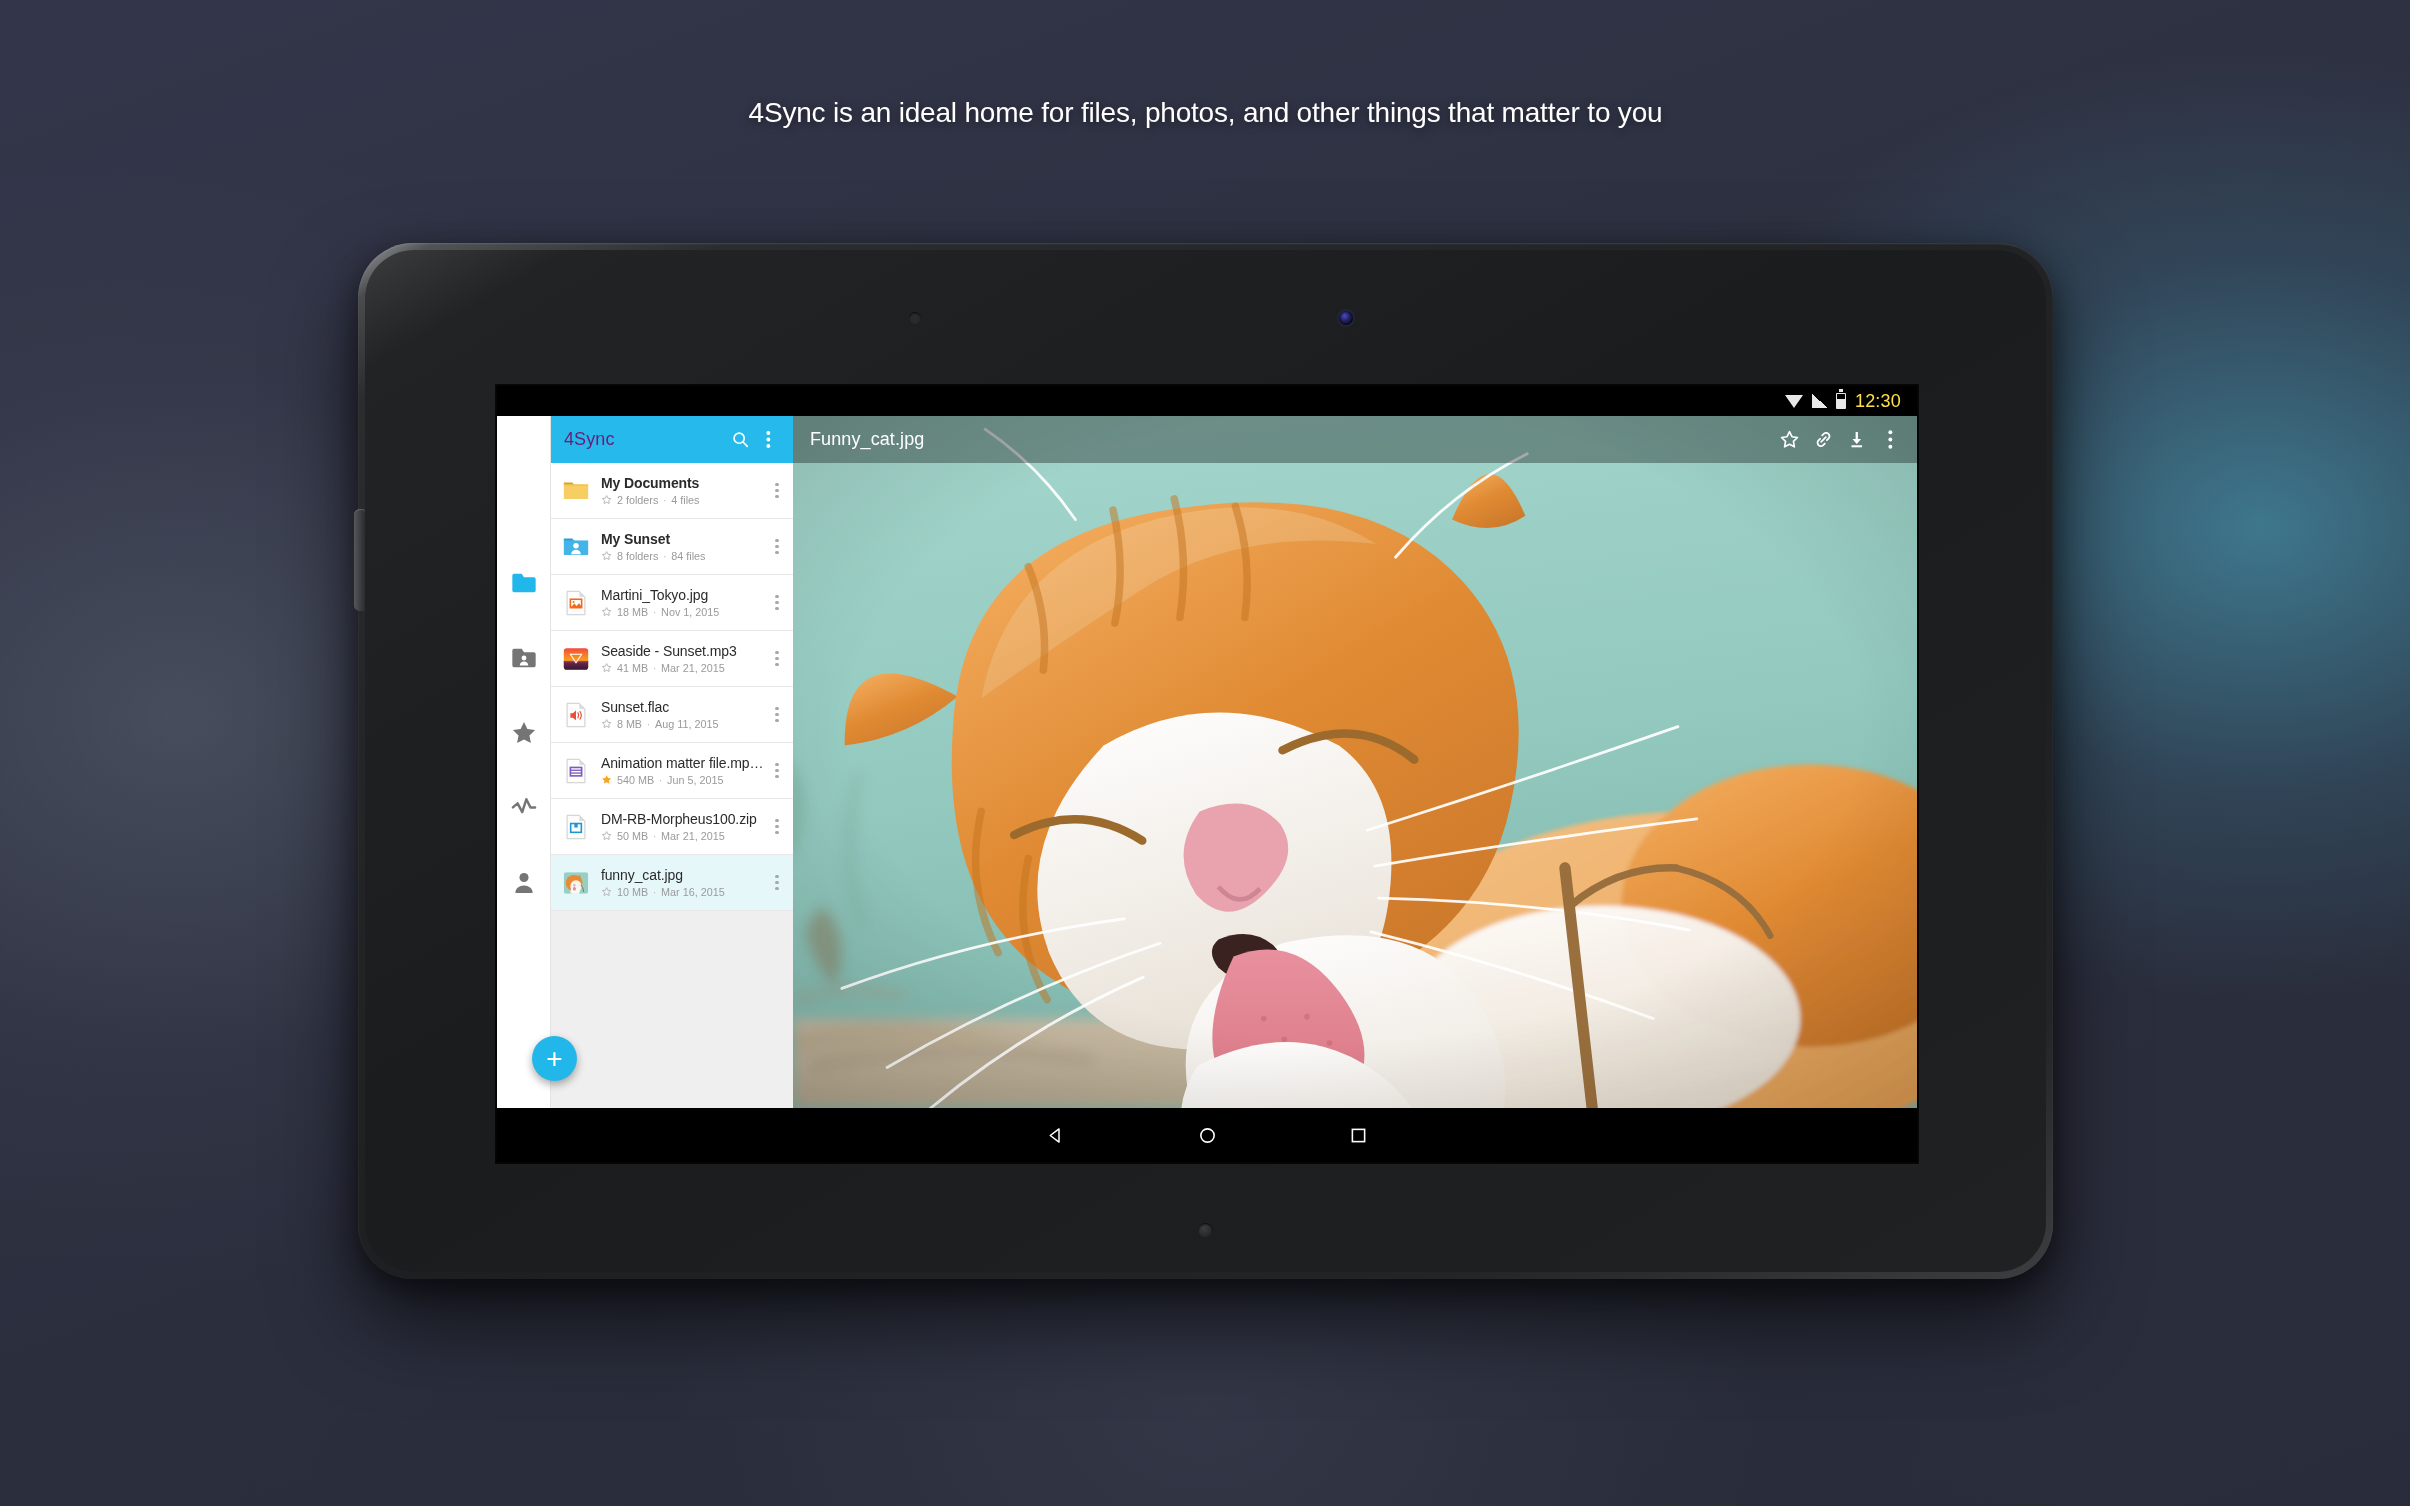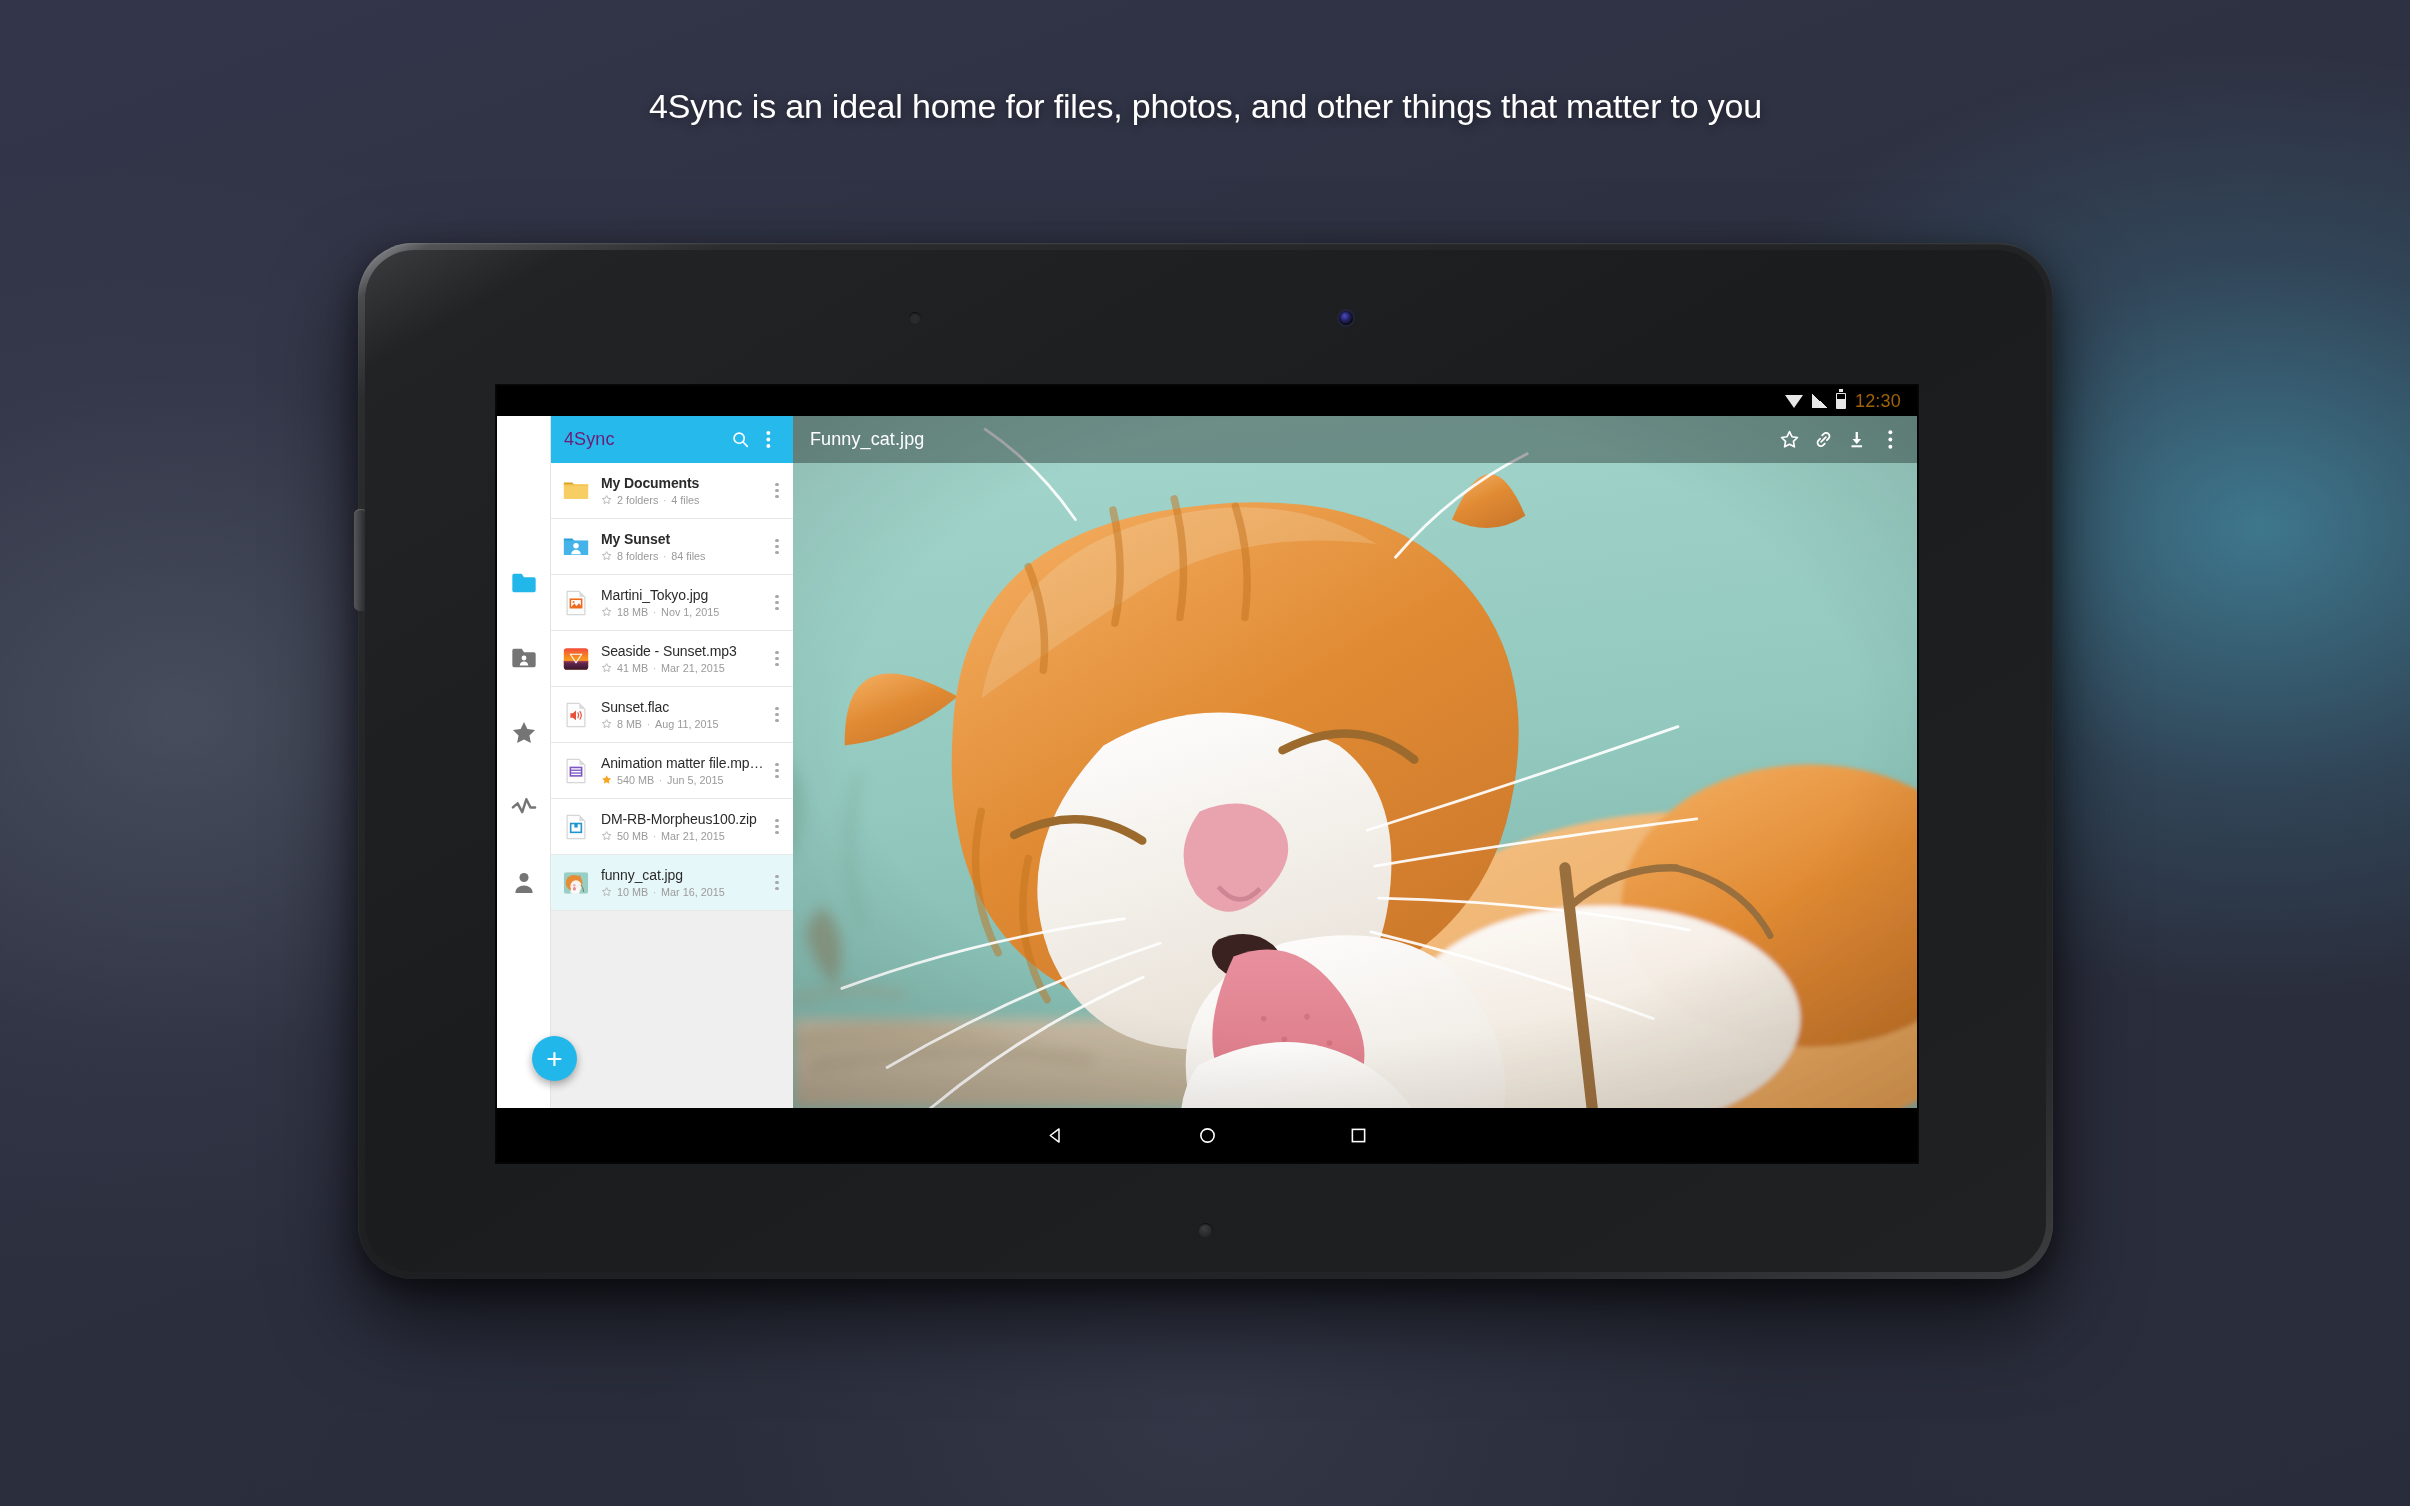--- a/index.html
+++ b/index.html
@@ -11,23 +11,23 @@
     position: relative;
     background:
       radial-gradient(ellipse 847px 659px at 2260px 527px, rgba(70,150,175,0.70) 0%, rgba(60,120,145,0.30) 40%, rgba(0,0,0,0) 72%),
       radial-gradient(ellipse 942px 753px at 179px 716px, rgba(96,104,120,0.50) 0%, rgba(70,76,92,0.18) 45%, rgba(0,0,0,0) 75%),
       radial-gradient(ellipse 1130px 847px at 1205px 1412px, rgba(52,56,72,0.85) 0%, rgba(40,43,56,0.5) 50%, rgba(0,0,0,0) 80%),
       linear-gradient(160deg, #33364a 0%, #2f3243 30%, #2b2e3d 60%, #292c3a 100%);
   }
 
   
   .headline {
-    position: absolute; left: 0; top: 87px; width: 2411px;
+    position: absolute; left: 0; top: 97px; width: 2411px;
     text-align: center; color: #ffffff;
-    font-size: 34px; font-weight: 400; letter-spacing: -0.2px;
+    font-size: 28px; font-weight: 400; letter-spacing: -0.2px;
     text-shadow: 0 1.9px 9.4px rgba(0,0,0,0.45);
   }
 
   
   .device {
     position: absolute; left: 358px; top: 243px;
     width: 1695px; height: 1036px;
     border-radius: 55px;
     background: linear-gradient(157deg, #5c5e60 0%, #4a4c4e 3%, #2b2c2e 9%, #242527 30%, #1e1f21 60%, #232426 85%, #3a3c3e 99%);
     box-shadow:
@@ -79,21 +79,21 @@
     background: #000;
     box-shadow: 0 0 0 1.9px rgba(0,0,0,0.85);
   }
 
   
   .statusbar {
     height: 30px; background: #000; position: relative;
     display: flex; align-items: center; justify-content: flex-end;
     padding-right: 16px; gap: 8.5px;
   }
-  .sb-clock { color: #a16207; font-size: 18px; letter-spacing: 0.2px; }
+  .sb-clock { color: #fde047; font-size: 18px; letter-spacing: 0.2px; }
   .ic-wifi { width: 18px; height: 14px; position: relative; }
   .ic-wifi::after {
     content: ""; position: absolute; left: 0; top: 0.9px;
     border-left: 9px solid transparent; border-right: 9px solid transparent;
     border-top: 13px solid #e8e8e8;
   }
   .ic-signal {
     width: 16px; height: 14px;
     background: linear-gradient(to top right, #e8e8e8 50%, transparent 50%);
   }

